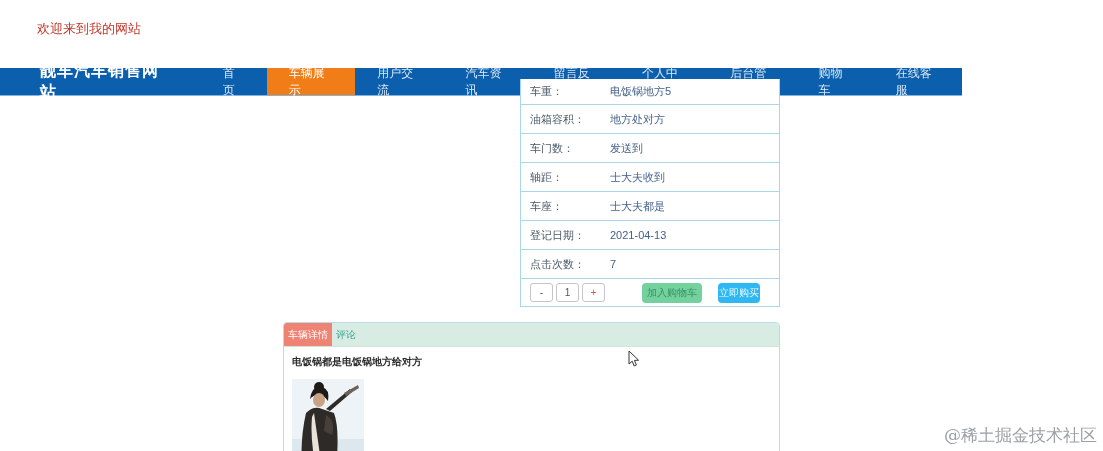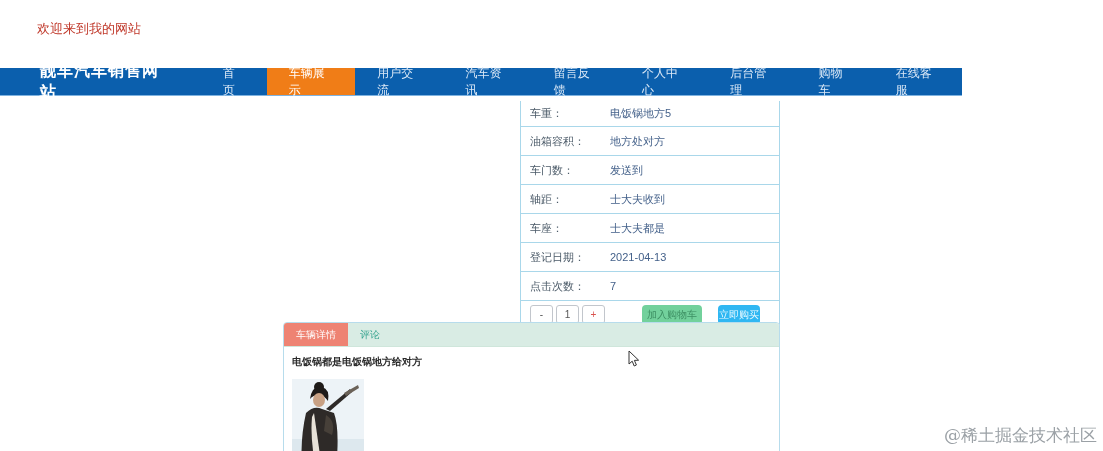--- a/index.html
+++ b/index.html
@@ -15,21 +15,21 @@
     background:#0b5fad; display:flex; align-items:stretch;
     border-bottom:1px solid #7fb3e0;padding-left:28px; }
   .brand { display:flex; align-items:center; padding:0 30px 0 12px;
     color:#ffffff; font-weight:bold; font-size:16px; letter-spacing:1px; }
   .nav-items { display:flex; align-items:stretch; }
   .nav-item { display:flex; align-items:center; padding:0 22px; color:#dce9f7;
     font-size:12px; text-decoration:none; cursor:pointer; }
   .nav-item.active { background:#f07d17; color:#ffffff; }
 
   
-  .detail-table { position:absolute; left:520px; top:101px; width:260px;
+  .detail-table { position:absolute; left:520px; top:79px; width:260px;
     background:#ffffff; border-left:1px solid #a9d7ea; border-right:1px solid #a9d7ea; }
   .dt-row { display:flex; align-items:center; height:29px;
     border-bottom:1px solid #a9d7ea; padding-left:9px; }
   .dt-row:first-child { height:26px; }
   .dt-label { width:80px; font-size:11px; color:#4b5a68; }
   .dt-value { font-size:11px; color:#44618a; }
 
   .dt-actions { display:flex; align-items:center; height:28px; padding-left:9px;
     border-bottom:1px solid #a9d7ea; }
   .qty-box { width:23px; height:19px; border:1px solid #c2c6cc; border-radius:3px;
@@ -39,21 +39,21 @@
   .btn { border:none; border-radius:4px; font-size:10px; height:20px;
     display:flex; align-items:center; justify-content:center; cursor:pointer; }
   .btn-cart { background:#72d19c; color:#3d8f63; width:60px; margin-left:34px; }
   .btn-buy { background:#2fb7f2; color:#eafaff; width:42px; margin-left:16px; }
 
   
   .panel { position:absolute; left:283px; top:322px; width:497px; height:140px;
     border:1px solid #b7dcec; border-radius:4px; background:#ffffff; overflow:hidden; }
   .tab-bar { display:flex; align-items:stretch; height:24px; background:#d9ece4;
     border-bottom:1px solid #cfe6db; }
-  .tab { display:flex; align-items:center; padding:0 12px; font-size:10px;
+  .tab { display:flex; align-items:center; padding:0 4px; font-size:10px;
     cursor:pointer; color:#33a28e; }
   .tab.active { background:#ee8373; color:#ffffff; }
   .panel-body { padding:8px 8px 0 8px; }
   .panel-text { font-size:10px; color:#2b2b2b; font-weight:bold; }
   .person-img { margin-top:10px; width:72px; height:90px; display:block;
     background:linear-gradient(180deg,#f2f6f9 0%,#e2ebf1 100%); }
 
   
   .watermark { position:absolute; right:6px; top:424px; font-size:17px;
     color:#9ba1a6; font-family:"DejaVu Serif","Liberation Serif",serif; }

